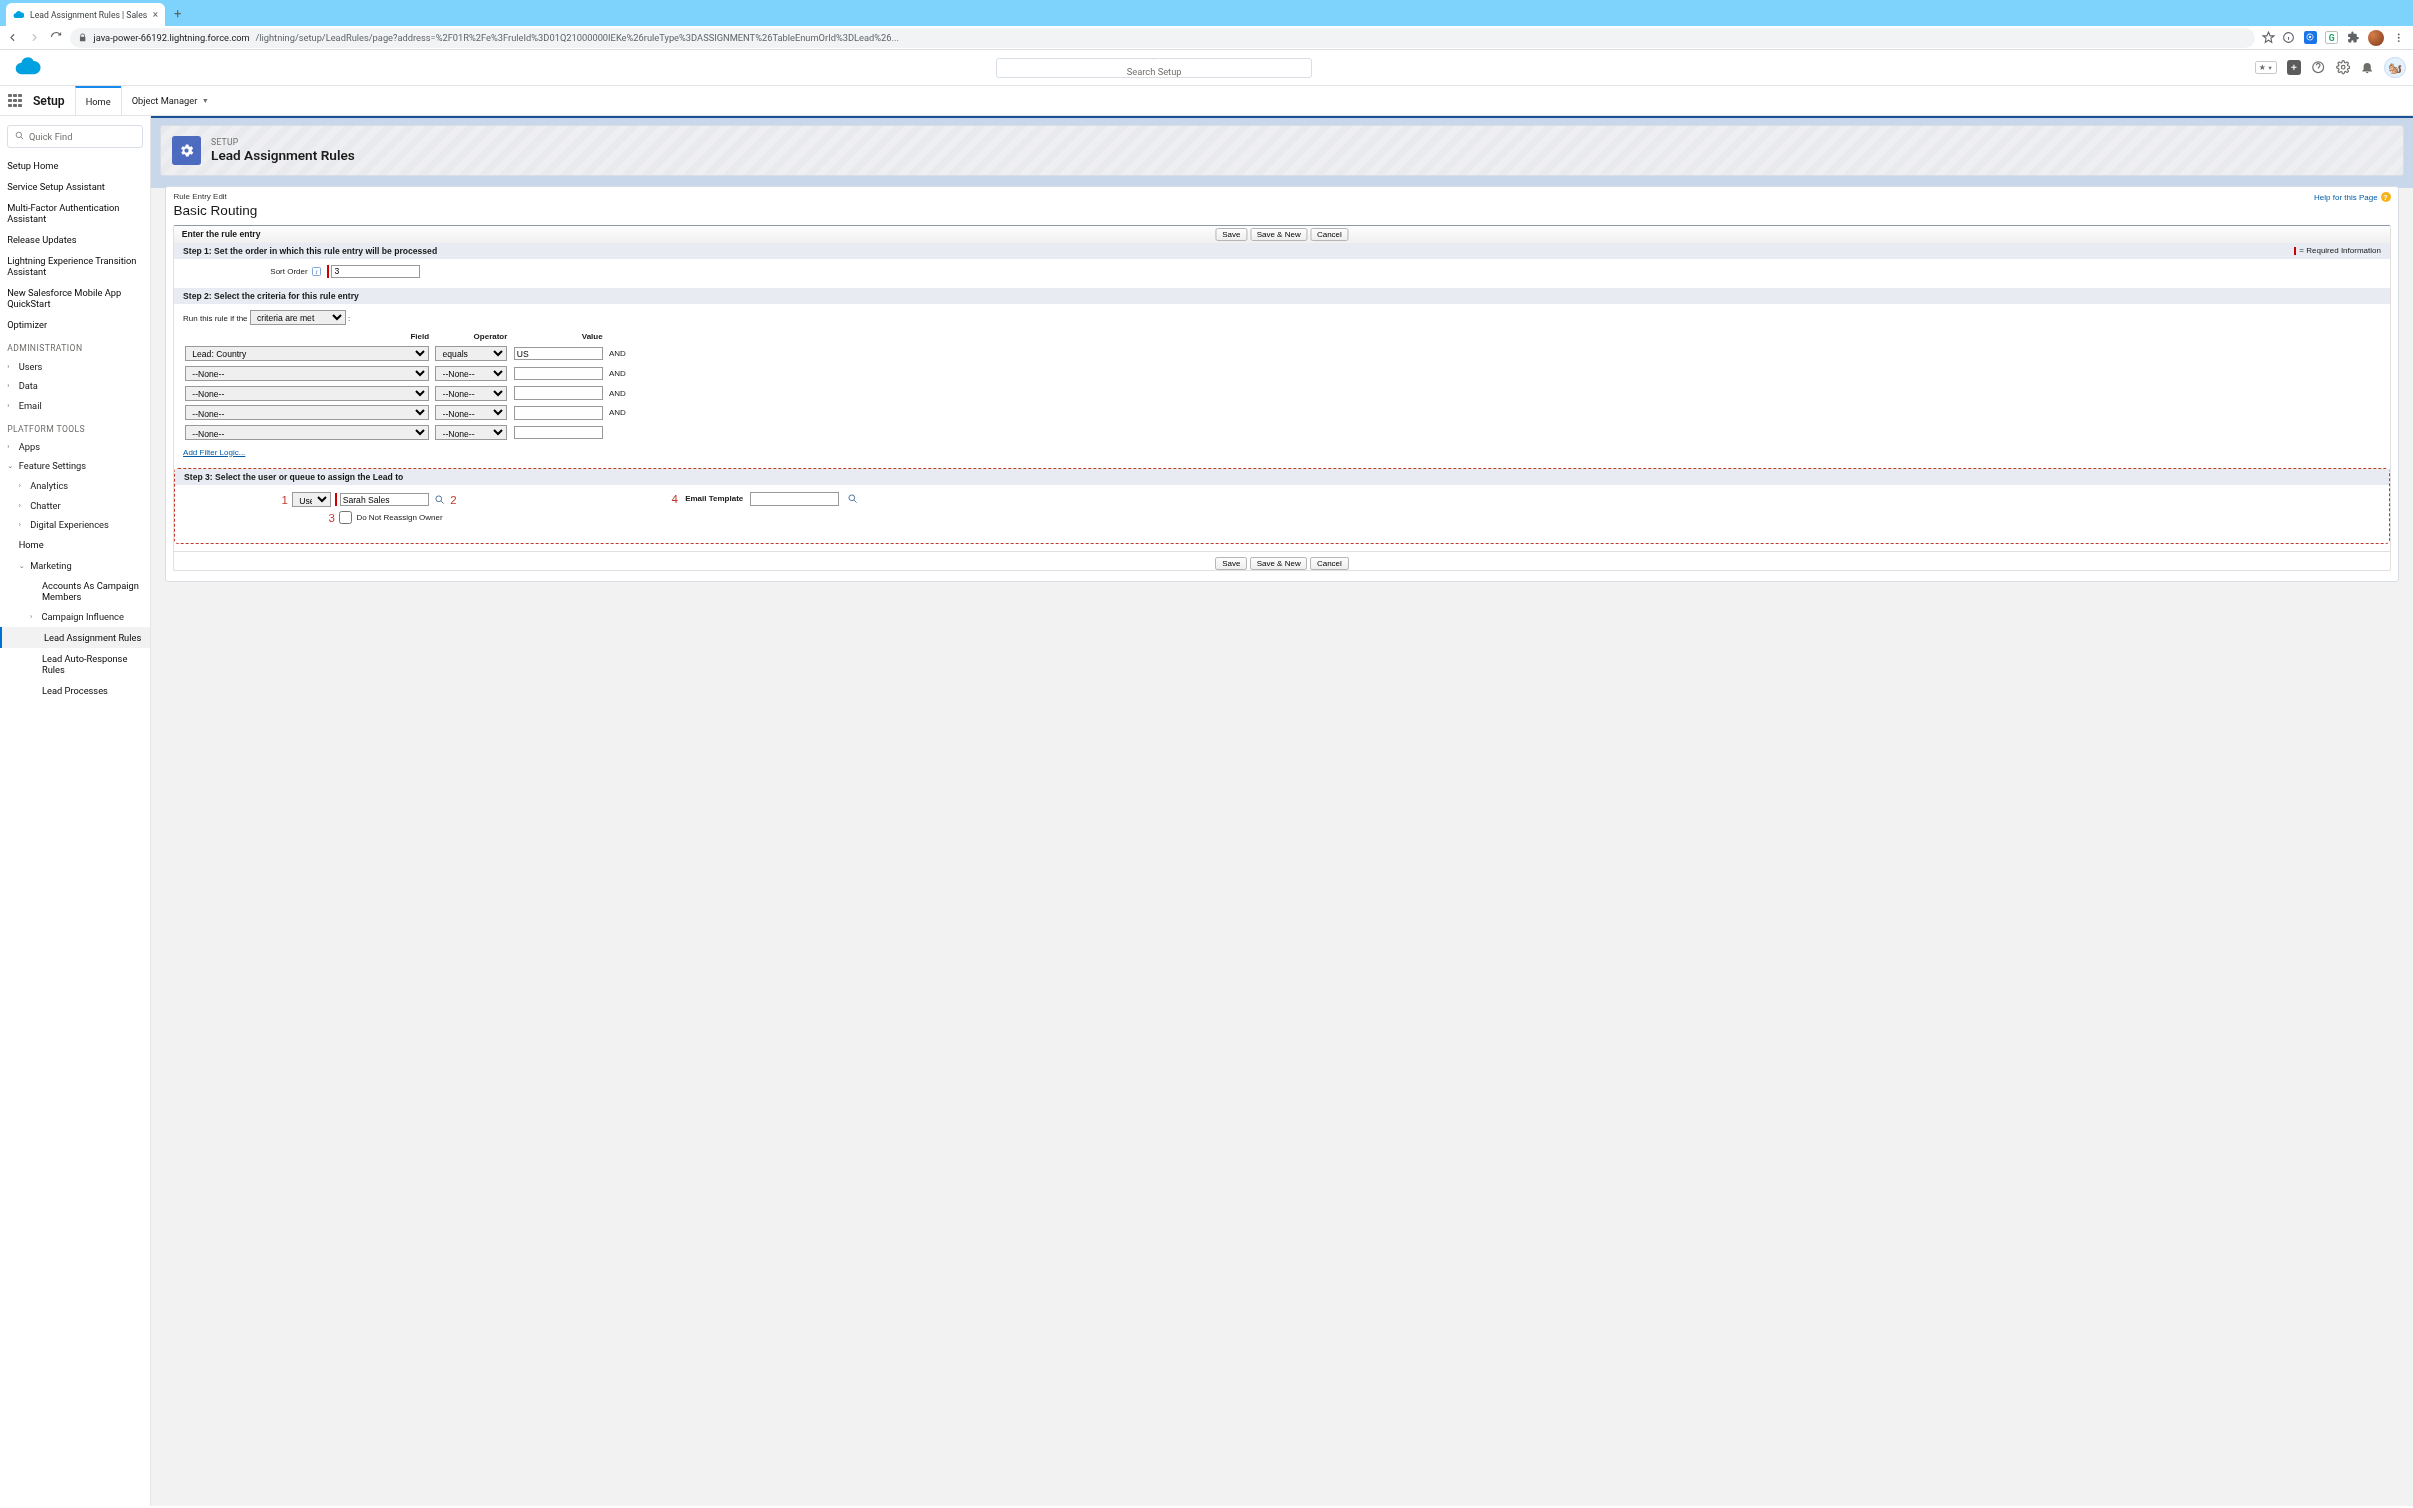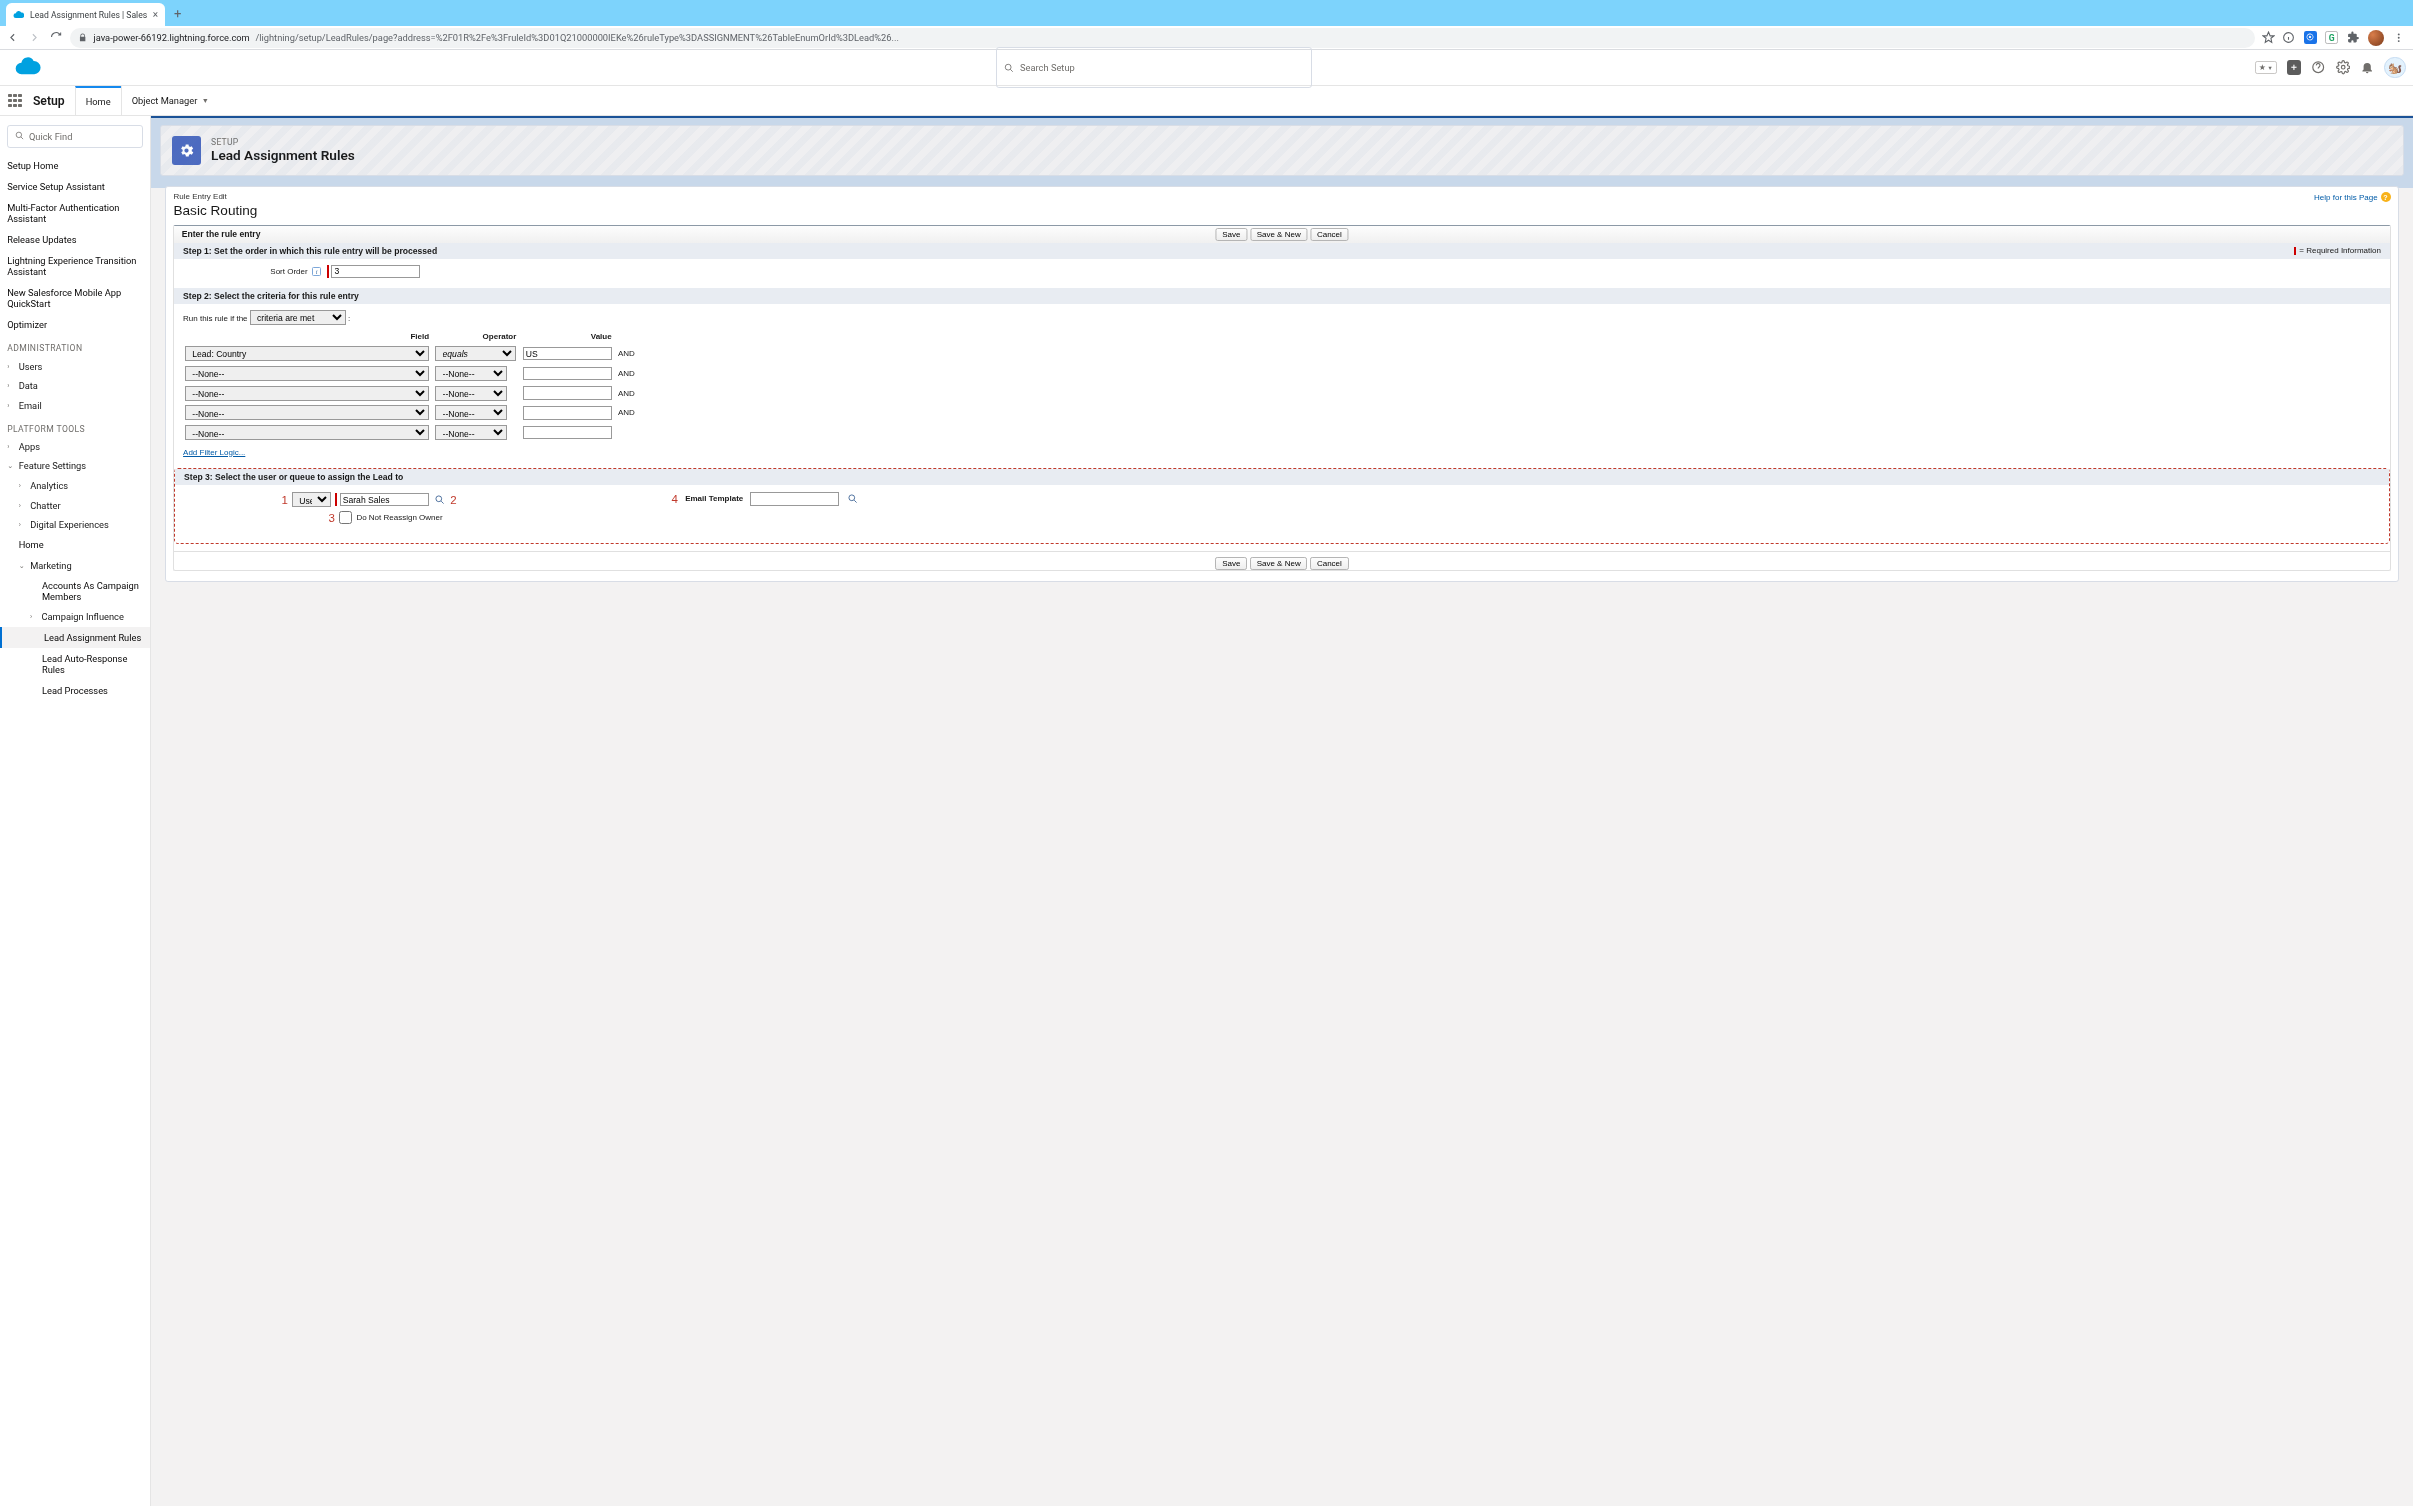--- a/index.html
+++ b/index.html
@@ -21,21 +21,21 @@
 .addr-icons { display: flex; align-items: center; gap: 8.6px; color: #5f6368; padding-right: 2.9px; }
 .addr-icons .ext-g { color: #1aa260; font-weight: bold; width:13px; height:13px; border:0.7px solid #bbb; border-radius:2.2px; display:flex; align-items:center; justify-content:center; font-size:8.6px;}
 .addr-icons .ext-blue { background:#1a73e8; color:#fff; width:13px; height:13px; border-radius:2.2px; display:flex; align-items:center; justify-content:center; font-size:8px;}
 .addr-dot { width:5.7px; height:5.7px; background:#3c4043; border-radius:50%; margin-left:2.9px; }
 .avatar-small { width:16px; height:16px; border-radius:50%; background: radial-gradient(circle at 30% 30%, #d97d4a, #7a3a1a); }
 
 
 .sf-header { display: flex; align-items: center; height: 36px; border-bottom: 0.7px solid #e5e5e5; padding: 0 7.2px; }
 .sf-cloud { width: 32px; height: 21.5px; margin: 0 7.2px; }
 .sf-search-wrap { flex: 1; display: flex; justify-content: center; }
-.sf-search { width: 316px; height: 41px; border: 0.7px solid #d8dde6; border-radius: 2.9px; display: flex; align-items: center; padding: 0 7.2px; color: #706e6b; gap: 5.7px; font-size: 9.3px; }
+.sf-search { width: 316px; height: 20px; border: 0.7px solid #d8dde6; border-radius: 2.9px; display: flex; align-items: center; padding: 0 7.2px; color: #706e6b; gap: 5.7px; font-size: 9.3px; flex-direction: column; }
 .sf-header-icons { display: flex; align-items: center; gap: 10px; color: #706e6b; }
 .sf-header-icons .fav-star { border:0.7px solid #c9c7c5; padding:1.4px 2.9px; border-radius:2.2px; display:flex; align-items:center; gap:1.4px; font-size:8px; }
 .sf-header-icons .add-btn { background:#5c5c5c; color:#fff; width:14.4px; height:14.4px; border-radius:2.9px; display:flex; align-items:center; justify-content:center; font-weight:bold; }
 .sf-avatar { width:21.5px; height:21.5px; border-radius:50%; background:#e3f2fd; border:1.4px solid #c5dbf2; display:flex; align-items:center; justify-content:center; font-size:11.5px; }
 
 
 .app-nav { display: flex; align-items: stretch; height: 30px; border-bottom: 0.7px solid #e5e5e5; }
 .waffle { width: 30px; display:flex; align-items:center; justify-content:center; }
 .waffle-grid { display:grid; grid-template-columns: repeat(3,3.6px); grid-template-rows: repeat(3,3.6px); gap:1.4px; }
 .waffle-grid span { background:#706e6b; width:3.6px; height:3.6px; border-radius:0.7px; }
@@ -357,21 +357,21 @@
           <table class="crit-table">
             <tbody>
                 <tr>
               <th>Field</th>
               <th>Operator</th>
               <th>Value</th>
               <th></th>
             </tr>
             <tr>
               <td><select class="sel" style="width:244px;"><option>Lead: Country</option></select></td>
-              <td><select class="sel" style="width:81px;font-style:italic;"><option>equals</option></select></td>
+              <td><select class="sel" style="width:72px;"><option>equals</option></select></td>
               <td><input class="txt" style="width: 89px;" value="US"></td>
               <td class="and-cell">AND</td>
             </tr>
             <tr>
               <td><select class="sel" style="width:244px;"><option>--None--</option></select></td>
               <td><select class="sel" style="width:72px;"><option>--None--</option></select></td>
               <td><input class="txt" style="width: 89px;"></td>
               <td class="and-cell">AND</td>
             </tr>
             <tr>

